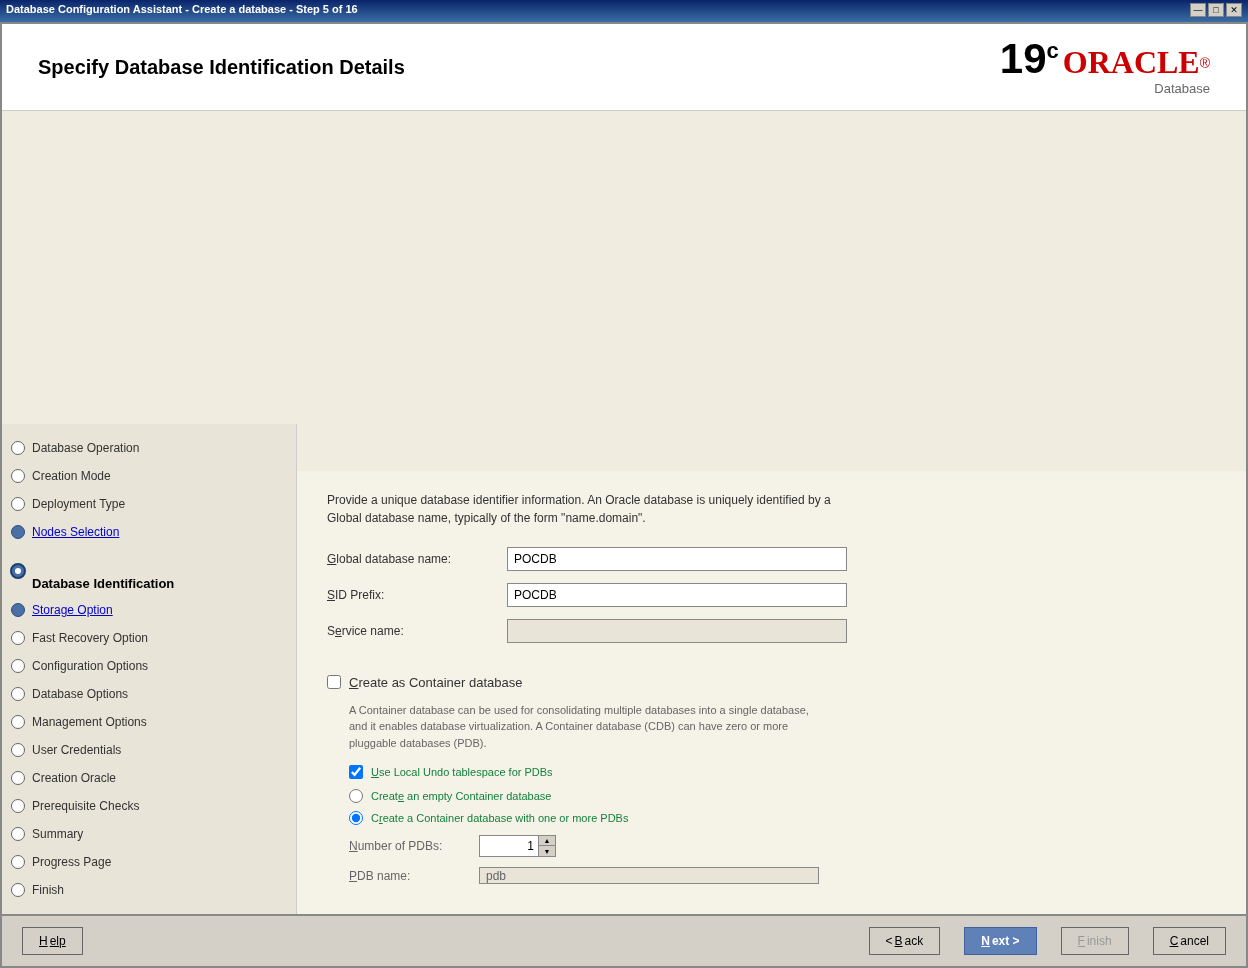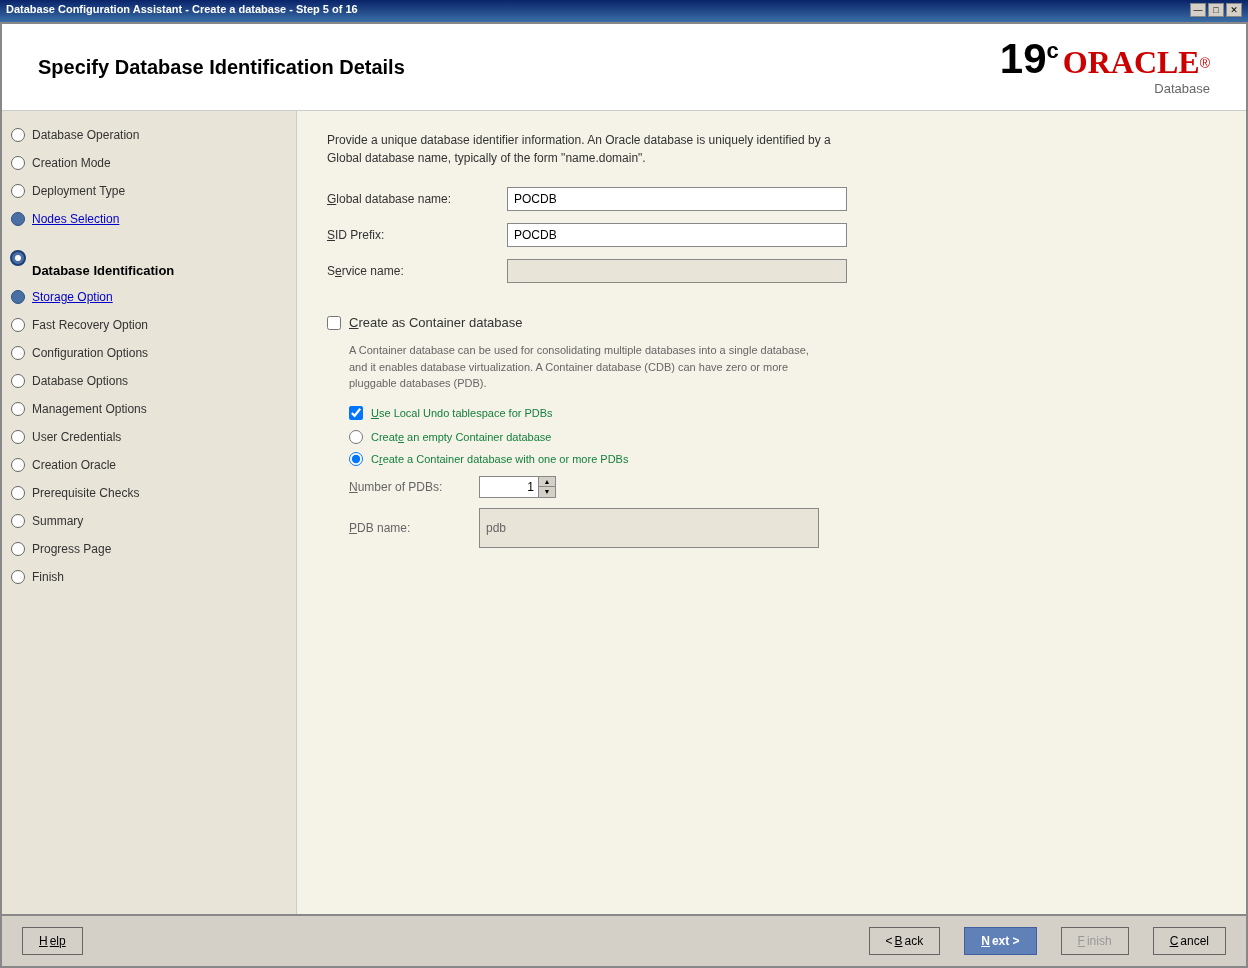--- a/index.html
+++ b/index.html
@@ -107,20 +107,21 @@
       font-size: 13px;
       color: #666;
       text-align: right;
     }
 
     
     .content-area {
       display: flex;
       flex: 1;
       overflow: hidden;
+      align-items: flex-end;
     }
 
     
     .sidebar {
       width: 295px;
       background: #e8e4d8;
       border-right: 1px solid #ccc;
       padding: 10px 0;
       overflow-y: auto;
     }
@@ -296,21 +297,21 @@
     .pdb-label {
       font-size: 12px;
       color: #666;
       width: 130px;
     }
     .pdb-label span {
       text-decoration: underline;
     }
     .pdb-input {
       width: 340px;
-      height: 40px;
+      height: 17px;
       border: 1px solid #888;
       background: #e8e4d8;
       padding: 2px 6px;
       font-size: 12px;
       color: #666;
     }
     .spinner-container {
       display: flex;
       align-items: center;
     }

